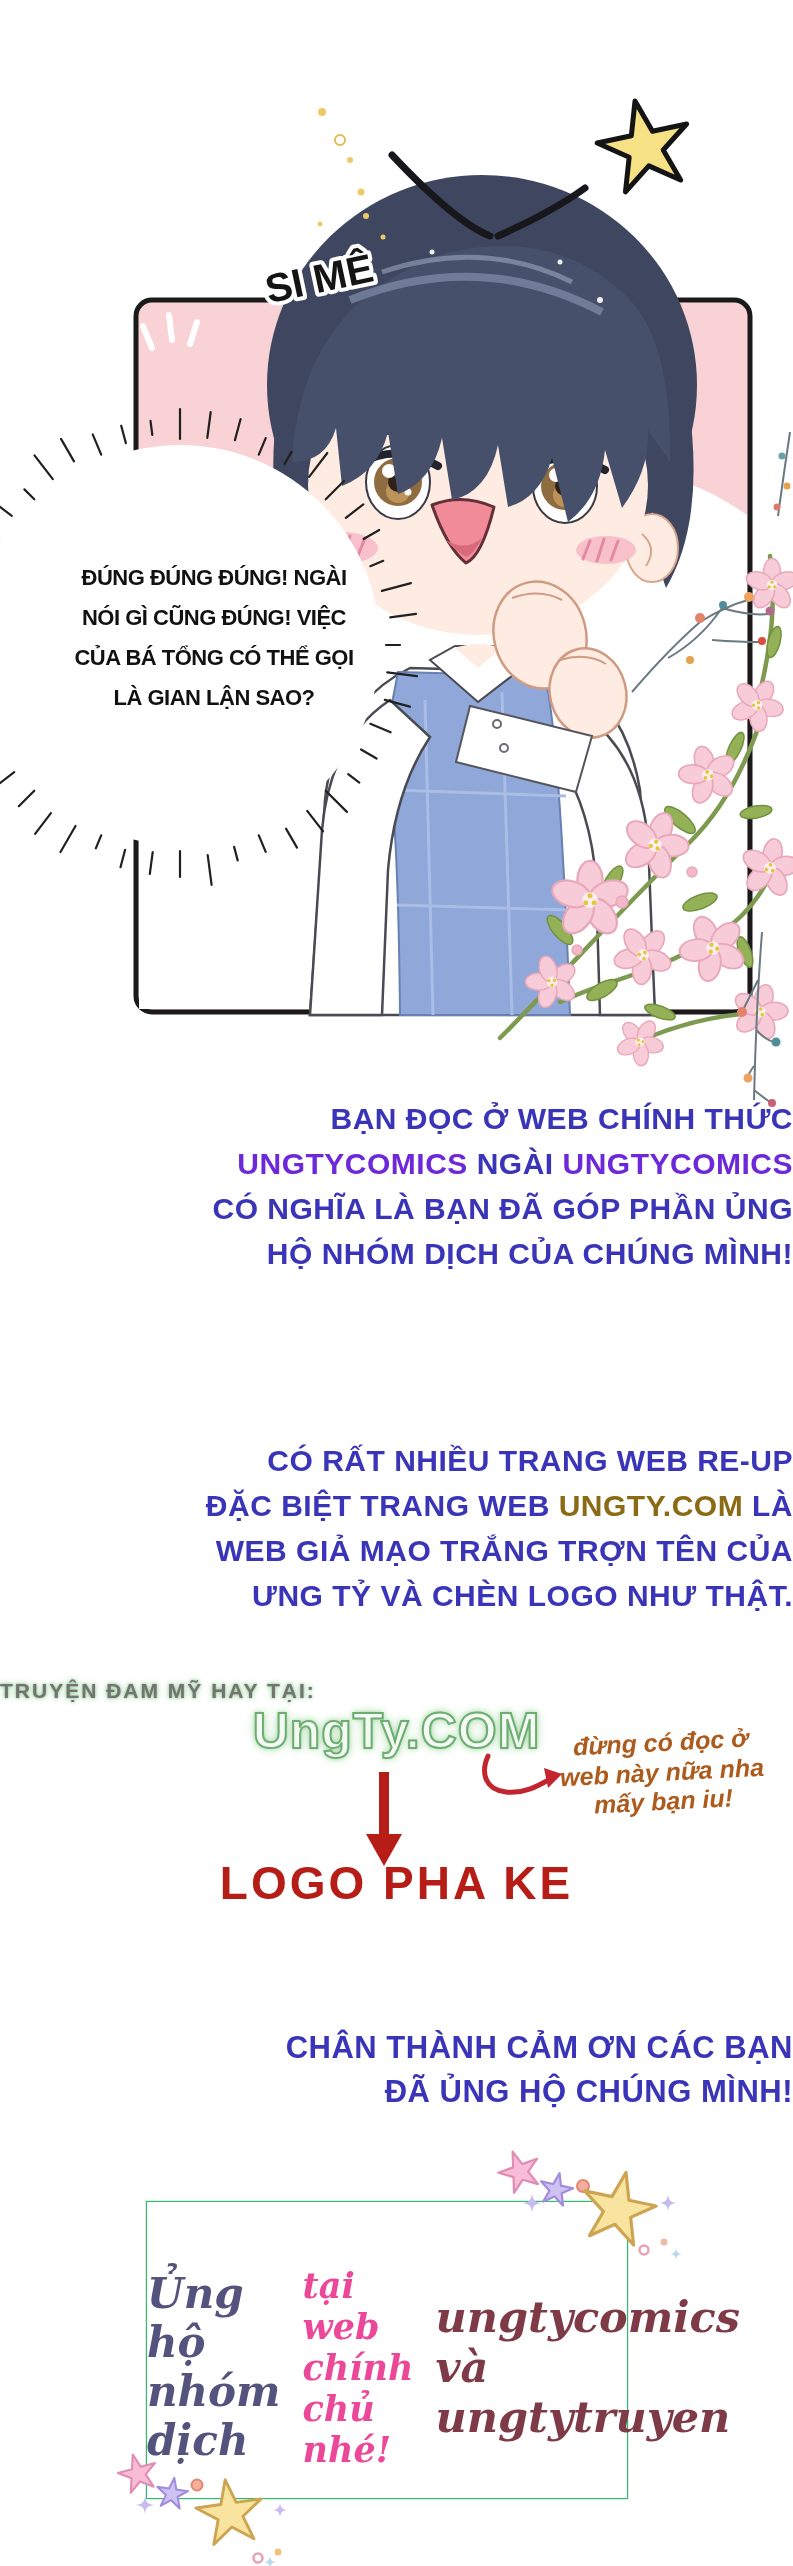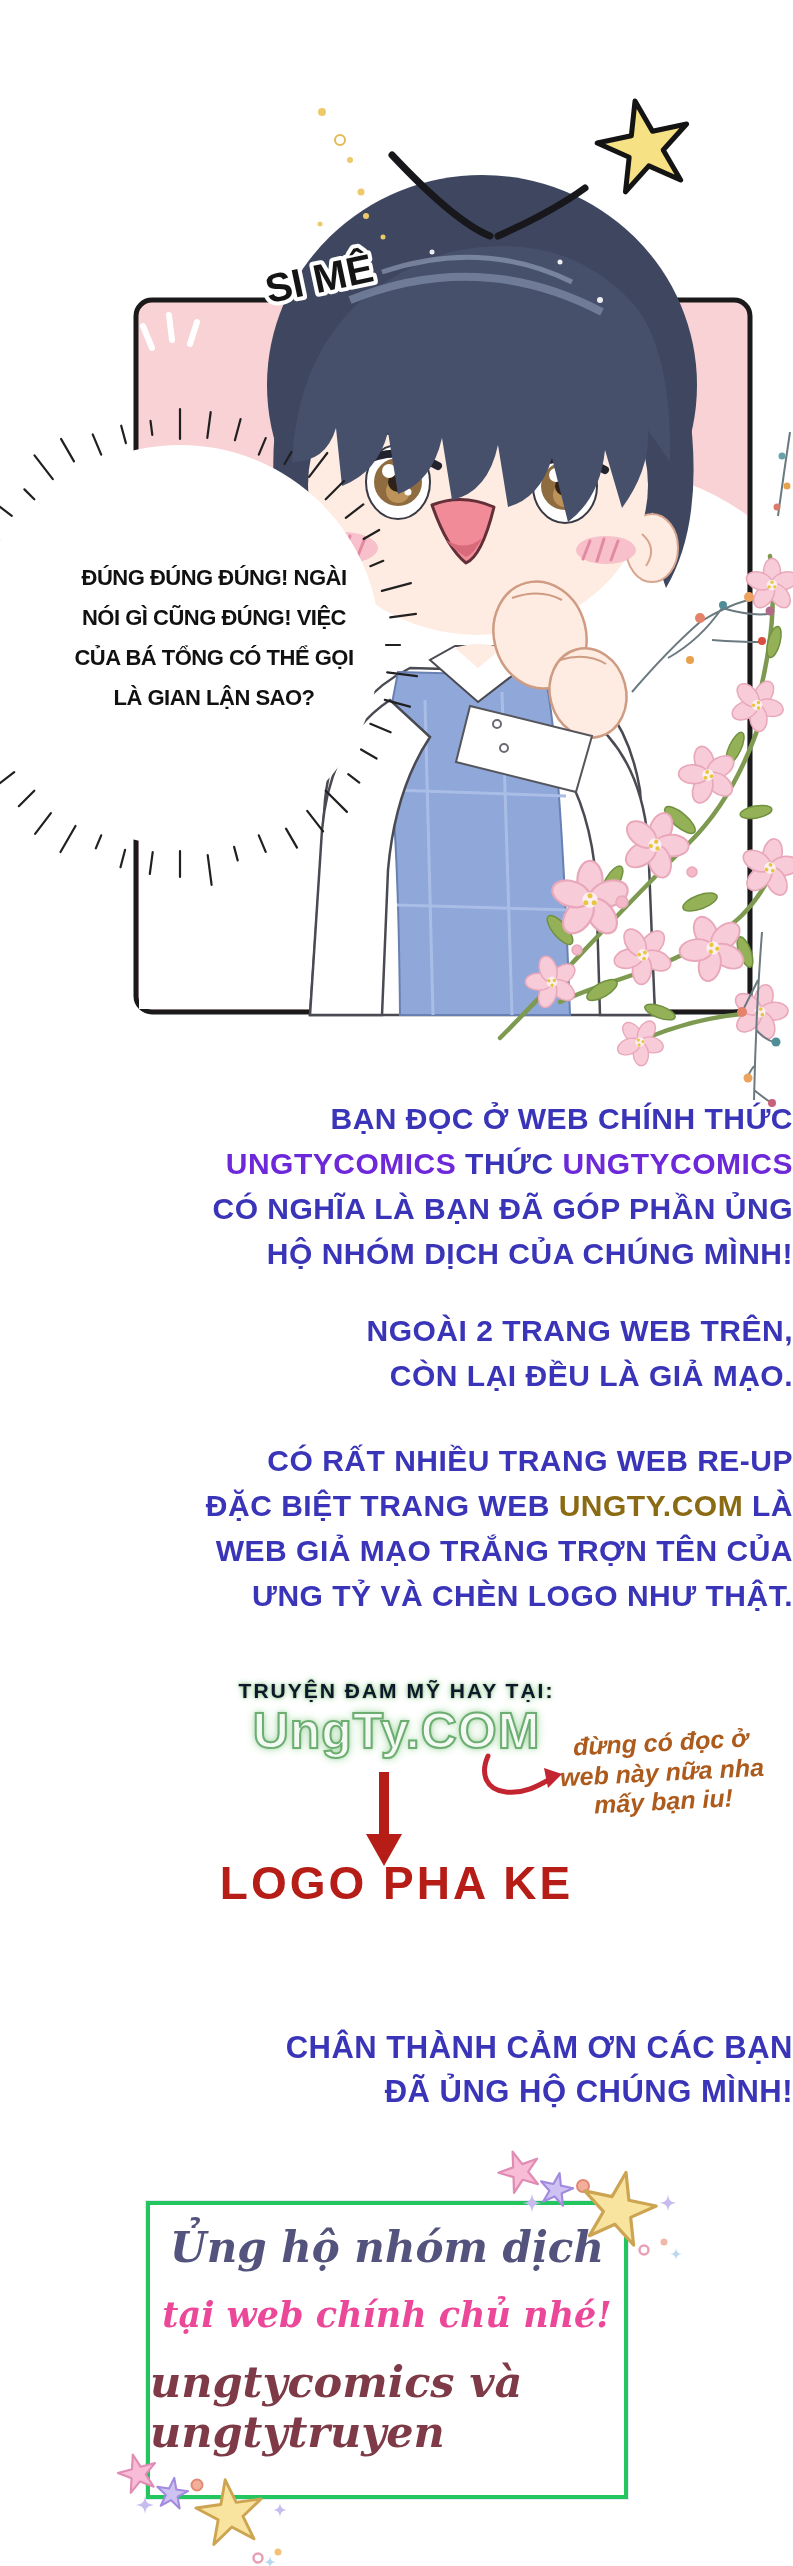--- a/index.html
+++ b/index.html
@@ -9,23 +9,23 @@
     font-family:"Liberation Sans",sans-serif;
   }
   .abs{position:absolute;}
   
   .comic-lines{left:0;right:0;text-align:right;font-weight:bold;letter-spacing:.5px;}
   .comic-lines .ln{font-size:30px;line-height:45px;color:#3a35b8;white-space:nowrap;}
   .red{color:#6d28d9;}
   .olive{color:#8a6a12;}
   
   .logo-tag{
-    left:0;right:0;top:1679px;text-align:center;
+    left:0;right:0;top:1679px;text-align:left;
     font-size:21px;font-weight:bold;letter-spacing:2px;
-    color:#0f172a;
+    color:#737373;
     text-shadow:0 0 2px #8cc08c,0 0 5px #a8d4a8,0 0 8px #cdeacd;
   }
   .logo-main{
     left:0;right:0;top:1702px;text-align:center;
     font-size:50px;font-weight:bold;letter-spacing:1px;
     color:#f4faf3;
     -webkit-text-stroke:2px #6cae72;
     text-shadow:0 0 4px #9cd09c,0 0 9px #bce2bc,0 0 14px #d6eed6;
   }
   .note{
@@ -36,24 +36,24 @@
   }
   .fake-caption{
     left:0;right:0;top:1856px;text-align:center;
     font-size:46px;font-weight:bold;letter-spacing:3px;color:#b51d16;
   }
   
   .thanks .ln{font-size:31px;line-height:44px;}
   
   .support-box{
     left:146px;top:2201px;width:482px;height:298px;
-    border:4px solid #22c55e;background:#ffffff;
+    border:1px solid #22c55e;background:#ffffff;
     box-shadow:inset 0 0 0 1px #ffffff,0 0 0 1px rgba(152,162,204,.25);
-    display:flex;flex-direction:column;align-items:center;
-    padding-top:18px;box-sizing:border-box;gap:22px;
+    display:flex;flex-direction:row;align-items:center;
+    padding-top:34px;box-sizing:border-box;gap:22px;
     font-family:"DejaVu Serif",serif;font-style:italic;font-weight:bold;
   }
   .support-box .s1{font-size:42px;color:#53537d;}
   .support-box .s2{font-size:35px;color:#ec4899;}
   .support-box .s3{font-size:43px;color:#7e3b47;}
   svg{display:block;}
 </style>
 </head>
 <body>
 
@@ -310,29 +310,25 @@
       <circle cx="366" cy="216" r="3"></circle>
       <circle cx="383" cy="237" r="2.5"></circle>
       <circle cx="320" cy="224" r="2.5"></circle>
       <circle cx="340" cy="140" r="5" fill="none" stroke="#e2bb55" stroke-width="2"></circle>
     </g>
     <text x="322" y="292" transform="rotate(-12 322 292)" text-anchor="middle" font-family="Liberation Sans, sans-serif" font-weight="bold" font-size="40" fill="#141414" stroke="#ffffff" stroke-width="8" paint-order="stroke" stroke-linejoin="round">SI MÊ</text>
   </svg>
 
   <div class="abs comic-lines" style="top:1096px;">
     <div class="ln">BẠN ĐỌC Ở WEB CHÍNH THỨC</div>
-    <div class="ln"><span class="red">UNGTYCOMICS</span><span> THỨC </span><span class="red">UNGTYCOMICS</span></div>
+    <div class="ln"><span class="red">UNGTYCOMICS</span><span> NGÀI </span><span class="red">UNGTYCOMICS</span></div>
     <div class="ln">CÓ NGHĨA LÀ BẠN ĐÃ GÓP PHẦN ỦNG</div>
     <div class="ln">HỘ NHÓM DỊCH CỦA CHÚNG MÌNH!</div>
   </div>
 
-  <div class="abs comic-lines" style="top:1308px;">
-    <div class="ln">NGOÀI 2 TRANG WEB TRÊN,</div>
-    <div class="ln">CÒN LẠI ĐỀU LÀ GIẢ MẠO.</div>
-  </div>
 
   <div class="abs comic-lines" style="top:1438px;">
     <div class="ln">CÓ RẤT NHIỀU TRANG WEB RE-UP</div>
     <div class="ln"><span>ĐẶC BIỆT TRANG WEB </span><span class="olive">UNGTY.COM</span><span> LÀ</span></div>
     <div class="ln">WEB GIẢ MẠO TRẮNG TRỢN TÊN CỦA</div>
     <div class="ln">ƯNG TỶ VÀ CHÈN LOGO NHƯ THẬT.</div>
   </div>
 
   <div class="abs logo-tag">TRUYỆN ĐAM MỸ HAY TẠI:</div>
   <div class="abs logo-main">UngTy.COM</div>

